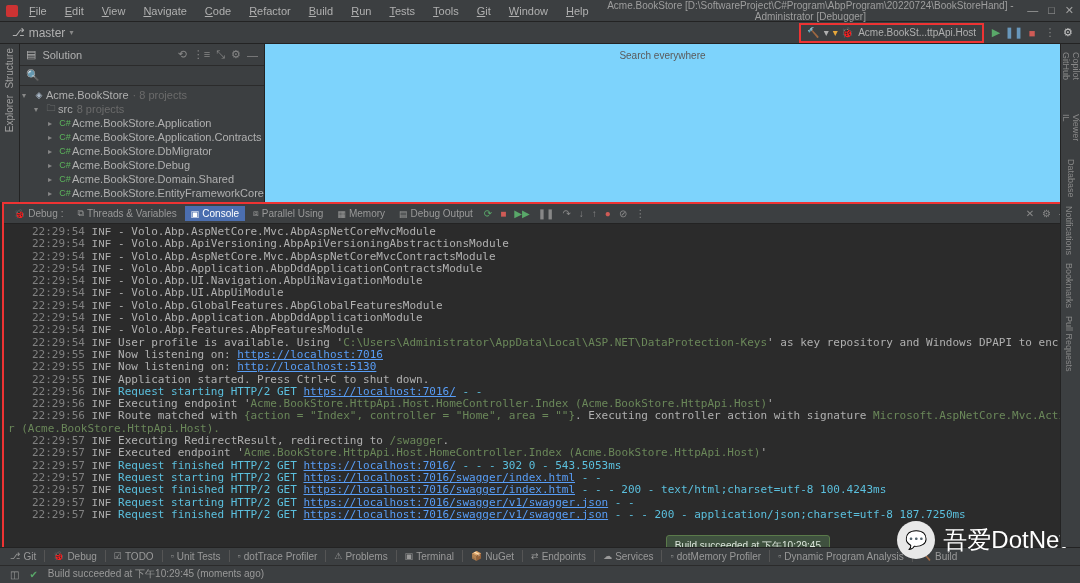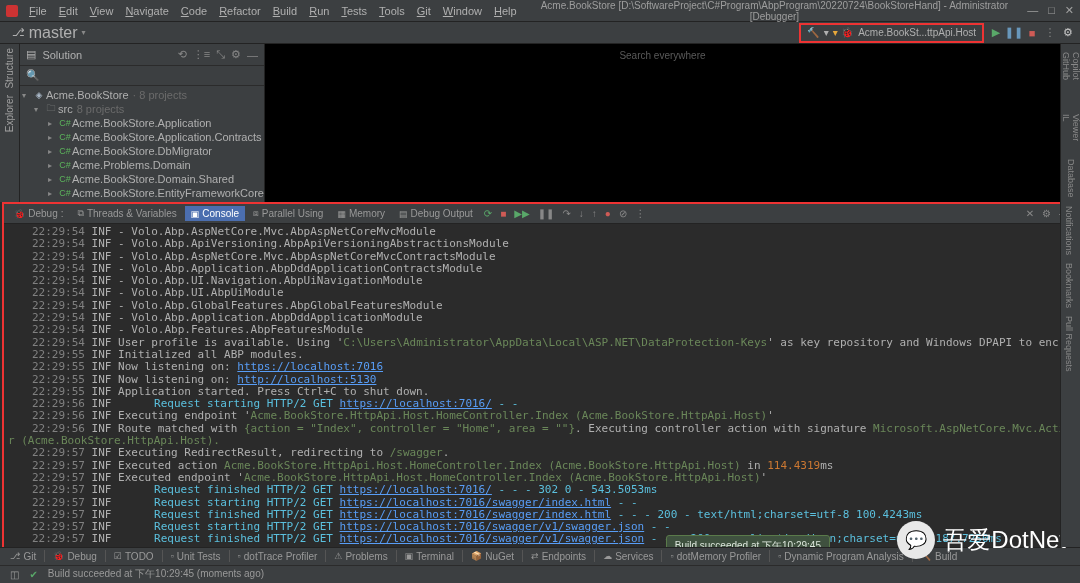--- a/index.html
+++ b/index.html
@@ -11,21 +11,21 @@
   color: #a9b7c6;
   overflow: hidden;
   position: relative;
 }
 .titlebar {
   height: 22px; background: #3c3f41;
   display: flex; align-items: center;
   padding: 0 6px; border-bottom: 1px solid #232323;
 }
 .titlebar .logo { width: 12px; height: 12px; background: #cc3333; border-radius: 2px; margin-right: 6px; }
-.titlebar .menus { display: flex; gap: 2px; }
+.titlebar .menus { display: flex; gap: 8px; }
 .titlebar .menu-item { padding: 2px 5px; color: #b0b0b0; cursor: pointer; }
 .titlebar .menu-item u { text-decoration: underline; }
 .titlebar .proj-title { flex: 1; text-align: center; color: #9e9e9e; font-size: 10px; }
 .titlebar .win-btns { display: flex; gap: 10px; color: #a0a0a0; }
 .titlebar .win-btns span { cursor: pointer; }
 
 .toolbar {
   height: 22px; background: #3c3f41;
   display: flex; align-items: center; justify-content: flex-end;
   padding: 0 6px; border-bottom: 1px solid #232323;
@@ -95,21 +95,21 @@
   display: flex; align-items: center; height: 14px;
   padding-left: 4px; cursor: pointer; white-space: nowrap;
 }
 .tree-item .caret { width: 10px; color: #888; font-size: 8px; }
 .tree-item .ico { width: 14px; text-align: center; font-size: 9px; }
 .tree-item .lbl { color: #b0b0b0; }
 .tree-item .note { color: #6b6b6b; margin-left: 4px; }
 .proj-ico { color: #5bb35b; }
 .folder-ico { color: #8e8e8e; }
 
-.editor-area { flex: 1; background: #000000; position: relative; }
+.editor-area { flex: 1; background: #7dd3fc; position: relative; }
 .search-hint { 
   position: absolute; left: 50%; top: 6px; transform: translateX(-50%);
   color: #5a5a5a; font-size: 10px;
 }
 
 .debug-panel {
   border: 2px solid #e33;
   margin: 0 2px; height: 359px;
   display: flex; flex-direction: column;
   background: #2b2b2b;
@@ -129,25 +129,25 @@
 .dbicon.red { color: #cf5b56; }
 
 .console {
   flex: 1; overflow: hidden;
   font-family: Consolas, monospace; font-size: 11px;
   line-height: 12.3px;
   padding: 2px 4px;
 }
 .console-line { white-space: nowrap; }
 .c-time { color: #808080; margin-left: 24px; }
-.c-inf  { color: #b0b0b0; }
+.c-inf  { color: #b0b0b0; font-family: Liberation Mono, monospace; }
 .c-txt  { color: #b0b0b0; }
 .c-green { color: #6a8759; }
 .c-link { color: #589df6; text-decoration: underline; cursor: pointer; }
-.c-highlight { color: #5bc0de; margin-left: 36px; }
+.c-highlight { color: #5bc0de; }
 .c-num { color: #cc7832; }
 .build-ok-bubble {
   position: absolute; right: 250px; bottom: 26px;
   background: #3f513f; border: 1px solid #5a7a4a;
   color: #dbe5db; font-size: 10px; padding: 3px 8px;
   border-radius: 3px;
 }
 
 .statusbar {
   position: absolute; bottom: 0; left: 0; right: 0;
@@ -201,21 +201,21 @@
   <div class="win-btns">
     <span>—</span>
     <span>□</span>
     <span>✕</span>
   </div>
 </div>
 
 <div class="toolbar">
   <div style="flex:1; display:flex; align-items:center; padding-left:6px; gap:4px;">
     <span style="color:#b0b0b0;">⎇</span>
-    <span style="color:#b0b0b0;font-size:16px;">master</span>
+    <span style="color:#b0b0b0;font-size:12px;">master</span>
     <span style="color:#888;font-size:8px;">▾</span>
   </div>
   <div class="run-config-box">
     <div class="run-config">
       <span class="hammer">🔨</span>
       <span class="dd">▾</span>
       <span class="dd" style="color:#e8a83b;">▾</span>
       <span class="bug">🐞</span>
       <span>Acme.BookSt...ttpApi.Host</span>
     </div>
@@ -272,21 +272,21 @@
             <span class="lbl">Acme.BookStore.Application.Contracts</span>
           </div>
           <div class="tree-item" style="padding-left: 28px;">
             <span class="caret">▸</span>
             <span class="ico proj-ico">C#</span>
             <span class="lbl">Acme.BookStore.DbMigrator</span>
           </div>
           <div class="tree-item" style="padding-left: 28px;">
             <span class="caret">▸</span>
             <span class="ico proj-ico">C#</span>
-            <span class="lbl">Acme.Problems.Domain</span>
+            <span class="lbl">Acme.BookStore.Debug</span>
           </div>
           <div class="tree-item" style="padding-left: 28px;">
             <span class="caret">▸</span>
             <span class="ico proj-ico">C#</span>
             <span class="lbl">Acme.BookStore.Domain.Shared</span>
           </div>
           <div class="tree-item" style="padding-left: 28px;">
             <span class="caret">▸</span>
             <span class="ico proj-ico">C#</span>
             <span class="lbl">Acme.BookStore.EntityFrameworkCore</span>
@@ -349,30 +349,28 @@
       <div class="console-line"><span class="c-time">22:29:54</span> <span class="c-inf">INF</span>  <span class="c-txt">     - Volo.Abp.AspNetCore.Mvc.AbpAspNetCoreMvcModule</span></div>
       <div class="console-line"><span class="c-time">22:29:54</span> <span class="c-inf">INF</span>  <span class="c-txt">       - Volo.Abp.ApiVersioning.AbpApiVersioningAbstractionsModule</span></div>
       <div class="console-line"><span class="c-time">22:29:54</span> <span class="c-inf">INF</span>  <span class="c-txt">       - Volo.Abp.AspNetCore.Mvc.AbpAspNetCoreMvcContractsModule</span></div>
       <div class="console-line"><span class="c-time">22:29:54</span> <span class="c-inf">INF</span>  <span class="c-txt">        - Volo.Abp.Application.AbpDddApplicationContractsModule</span></div>
       <div class="console-line"><span class="c-time">22:29:54</span> <span class="c-inf">INF</span>  <span class="c-txt">       - Volo.Abp.UI.Navigation.AbpUiNavigationModule</span></div>
       <div class="console-line"><span class="c-time">22:29:54</span> <span class="c-inf">INF</span>  <span class="c-txt">        - Volo.Abp.UI.AbpUiModule</span></div>
       <div class="console-line"><span class="c-time">22:29:54</span> <span class="c-inf">INF</span>  <span class="c-txt">      - Volo.Abp.GlobalFeatures.AbpGlobalFeaturesModule</span></div>
       <div class="console-line"><span class="c-time">22:29:54</span> <span class="c-inf">INF</span>  <span class="c-txt">      - Volo.Abp.Application.AbpDddApplicationModule</span></div>
       <div class="console-line"><span class="c-time">22:29:54</span> <span class="c-inf">INF</span>  <span class="c-txt">       - Volo.Abp.Features.AbpFeaturesModule</span></div>
       <div class="console-line"><span class="c-time">22:29:54</span> <span class="c-inf">INF</span>  <span class="c-txt"><span class="">User profile is available. Using '</span><span class="c-green">C:\Users\Administrator\AppData\Local\ASP.NET\DataProtection-Keys</span><span class="">' as key repository and Windows DPAPI to encrypt keys at rest.</span></span></div>
-      <div class="console-line"><span class="c-time">22:29:55</span> <span class="c-inf">INF</span>  <span class="c-txt">Initialized all ABP modules.</span></div>
       <div class="console-line"><span class="c-time">22:29:55</span> <span class="c-inf">INF</span>  <span class="c-txt"><span class="">Now listening on: </span><span class="c-link">https://localhost:7016</span></span></div>
       <div class="console-line"><span class="c-time">22:29:55</span> <span class="c-inf">INF</span>  <span class="c-txt"><span class="">Now listening on: </span><span class="c-link">http://localhost:5130</span></span></div>
       <div class="console-line"><span class="c-time">22:29:55</span> <span class="c-inf">INF</span>  <span class="c-txt">Application started. Press Ctrl+C to shut down.</span></div>
       <div class="console-line"><span class="c-time">22:29:56</span> <span class="c-inf">INF</span>  <span class="c-highlight"><span class="">Request starting HTTP/2 GET </span><span class="c-link">https://localhost:7016/</span><span class=""> - -</span></span></div>
       <div class="console-line"><span class="c-time">22:29:56</span> <span class="c-inf">INF</span>  <span class="c-txt"><span class="">Executing endpoint '</span><span class="c-green">Acme.BookStore.HttpApi.Host.HomeController.Index (Acme.BookStore.HttpApi.Host)</span><span class="">'</span></span></div>
       <div class="console-line"><span class="c-time">22:29:56</span> <span class="c-inf">INF</span>  <span class="c-txt"><span class="">Route matched with </span><span class="c-green">{action = "Index", controller = "Home", area = ""}</span><span class="">. Executing controller action with signature </span><span class="c-green">Microsoft.AspNetCore.Mvc.ActionResult Index()</span></span></div>
       <div class="console-line"><span class="c-green">r (Acme.BookStore.HttpApi.Host).</span></div>
       <div class="console-line"><span class="c-time">22:29:57</span> <span class="c-inf">INF</span>  <span class="c-txt"><span class="">Executing RedirectResult, redirecting to </span><span class="c-green">/swagger</span><span class="">.</span></span></div>
-      <div class="console-line"><span class="c-time">22:29:57</span> <span class="c-inf">INF</span>  <span class="c-txt"><span class="">Executed action </span><span class="c-green">Acme.BookStore.HttpApi.Host.HomeController.Index (Acme.BookStore.HttpApi.Host)</span><span class=""> in </span><span class="c-num">114.4319</span><span class="">ms</span></span></div>
       <div class="console-line"><span class="c-time">22:29:57</span> <span class="c-inf">INF</span>  <span class="c-txt"><span class="">Executed endpoint '</span><span class="c-green">Acme.BookStore.HttpApi.Host.HomeController.Index (Acme.BookStore.HttpApi.Host)</span><span class="">'</span></span></div>
       <div class="console-line"><span class="c-time">22:29:57</span> <span class="c-inf">INF</span>  <span class="c-highlight"><span class="">Request finished HTTP/2 GET </span><span class="c-link">https://localhost:7016/</span><span class=""> - - - 302 0 - 543.5053ms</span></span></div>
       <div class="console-line"><span class="c-time">22:29:57</span> <span class="c-inf">INF</span>  <span class="c-highlight"><span class="">Request starting HTTP/2 GET </span><span class="c-link">https://localhost:7016/swagger/index.html</span><span class=""> - -</span></span></div>
       <div class="console-line"><span class="c-time">22:29:57</span> <span class="c-inf">INF</span>  <span class="c-highlight"><span class="">Request finished HTTP/2 GET </span><span class="c-link">https://localhost:7016/swagger/index.html</span><span class=""> - - - 200 - text/html;charset=utf-8 100.4243ms</span></span></div>
       <div class="console-line"><span class="c-time">22:29:57</span> <span class="c-inf">INF</span>  <span class="c-highlight"><span class="">Request starting HTTP/2 GET </span><span class="c-link">https://localhost:7016/swagger/v1/swagger.json</span><span class=""> - -</span></span></div>
       <div class="console-line"><span class="c-time">22:29:57</span> <span class="c-inf">INF</span>  <span class="c-highlight"><span class="">Request finished HTTP/2 GET </span><span class="c-link">https://localhost:7016/swagger/v1/swagger.json</span><span class=""> - - - 200 - application/json;charset=utf-8 187.7250ms</span></span></div>
     </div>
 </div>
 
 <div class="build-ok-bubble">Build succeeded at 下午10:29:45</div>

